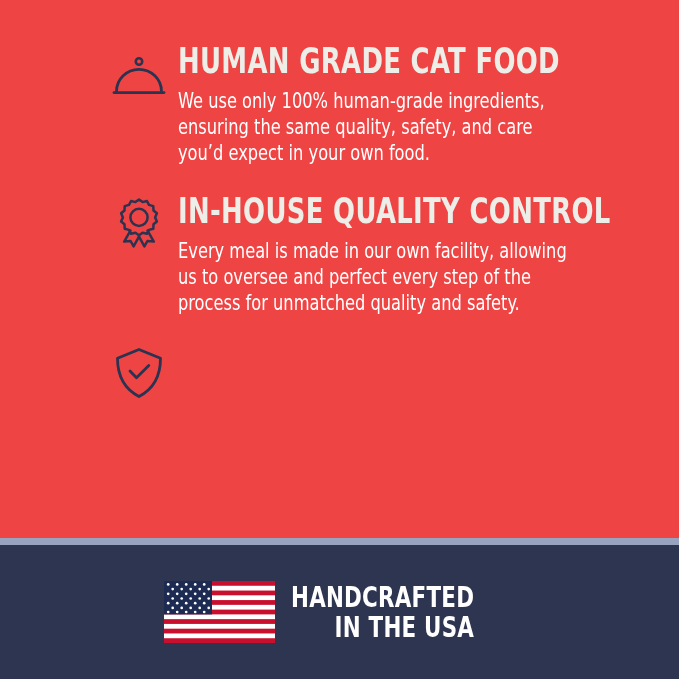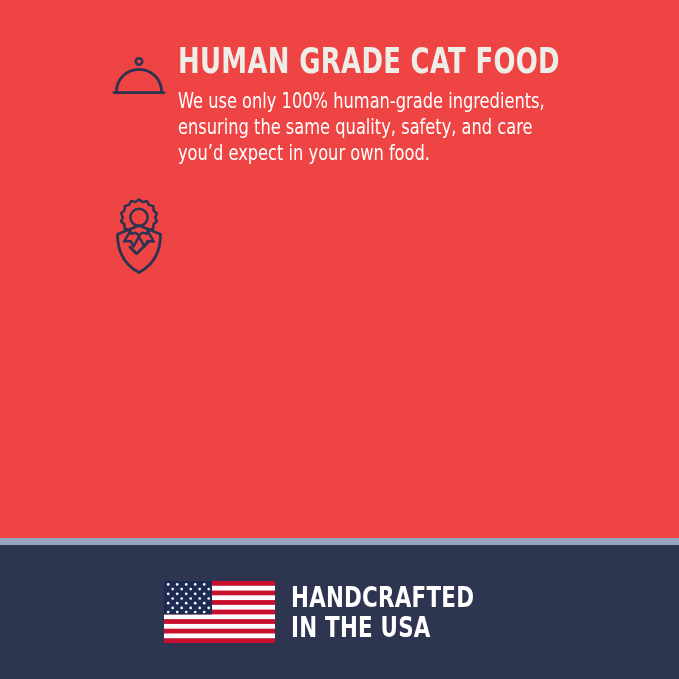--- a/index.html
+++ b/index.html
@@ -104,20 +104,21 @@
   }
 
   
   .footer {
     flex: 1 1 auto;
     background: #2e3550;
     display: flex;
     align-items: center;
     justify-content: center;
     gap: 16px;
+    text-align: right;
   }
 
   .flag {
     width: 111px;
     height: 62px;
     display: block;
     flex: 0 0 auto;
   }
   .flag svg { display: block; width: 111px; height: 62px; }
 
@@ -156,20 +157,24 @@
 
     <div class="feature feature-2">
       <span class="feature-icon">
         <svg viewBox="0 0 58 58" fill="none" xmlns="http://www.w3.org/2000/svg">
           <path d="M29 5.5 l3.6 2.6 4.3 -1.1 2.1 3.9 4.3 1.2 0.2 4.4 3.4 2.8 -1.8 4.1 1.8 4.1 -3.4 2.8 -0.2 4.4 -4.3 1.2 -2.1 3.9 -4.3 -1.1 -3.6 2.6 -3.6 -2.6 -4.3 1.1 -2.1 -3.9 -4.3 -1.2 -0.2 -4.4 -3.4 -2.8 1.8 -4.1 -1.8 -4.1 3.4 -2.8 0.2 -4.4 4.3 -1.2 2.1 -3.9 4.3 1.1 z" stroke="#2b3350" stroke-width="2.5" stroke-linejoin="round"></path>
           <circle cx="29" cy="23.4" r="8.6" stroke="#2b3350" stroke-width="2.5"></circle>
           <path d="M20.5 36.5 L14.2 47.6 L20.6 47.0 L23.6 52.4 L29 42.6" stroke="#2b3350" stroke-width="2.5" stroke-linejoin="round" stroke-linecap="round"></path>
           <path d="M37.5 36.5 L43.8 47.6 L37.4 47.0 L34.4 52.4 L29 42.6" stroke="#2b3350" stroke-width="2.5" stroke-linejoin="round" stroke-linecap="round"></path>
         </svg>
       </span>
+      <div class="feature-body">
+        <h2 class="feature-title">IN-HOUSE QUALITY CONTROL</h2>
+        <p class="feature-text">Every meal is made in our own facility, allowing us to oversee and perfect every step of the process for unmatched quality and safety.</p>
+      </div>
     </div>
 
     <div class="feature feature-3">
       <span class="feature-icon">
         <svg viewBox="0 0 58 58" fill="none" xmlns="http://www.w3.org/2000/svg">
           <path d="M29 5.5 L50.5 14.2 C50.5 31.5 44.0 44.6 29 52.5 C14.0 44.6 7.5 31.5 7.5 14.2 Z" stroke="#2b3350" stroke-width="2.8" stroke-linejoin="round"></path>
           <path d="M20.0 27.0 L26.5 33.8 L38.8 21.6" stroke="#2b3350" stroke-width="2.8" stroke-linecap="round" stroke-linejoin="round"></path>
         </svg>
       </span>
     </div>

